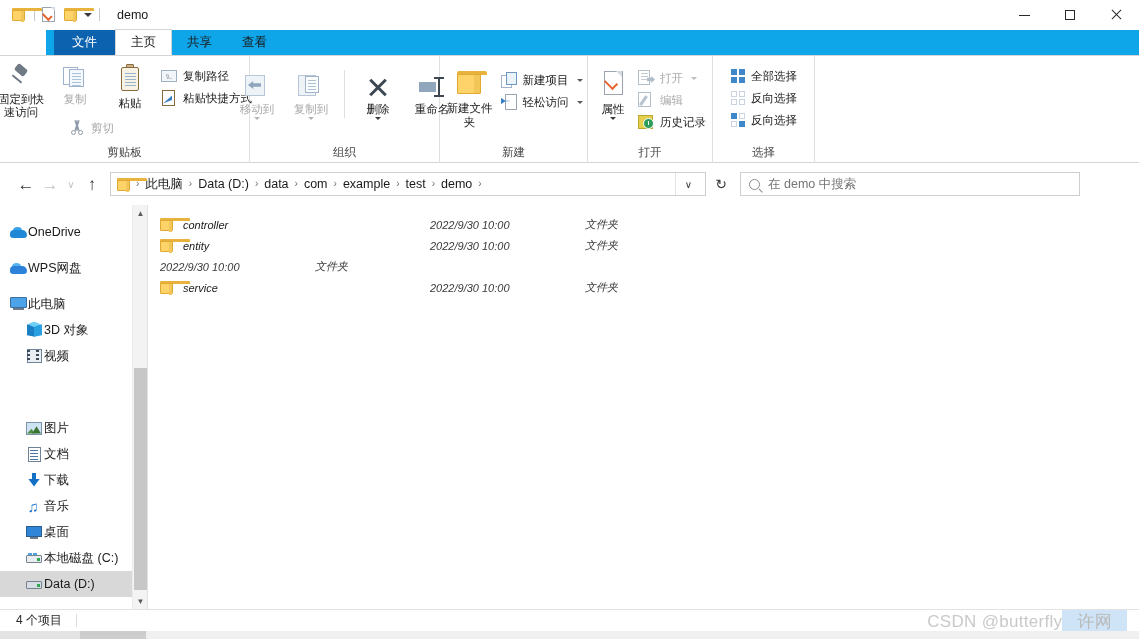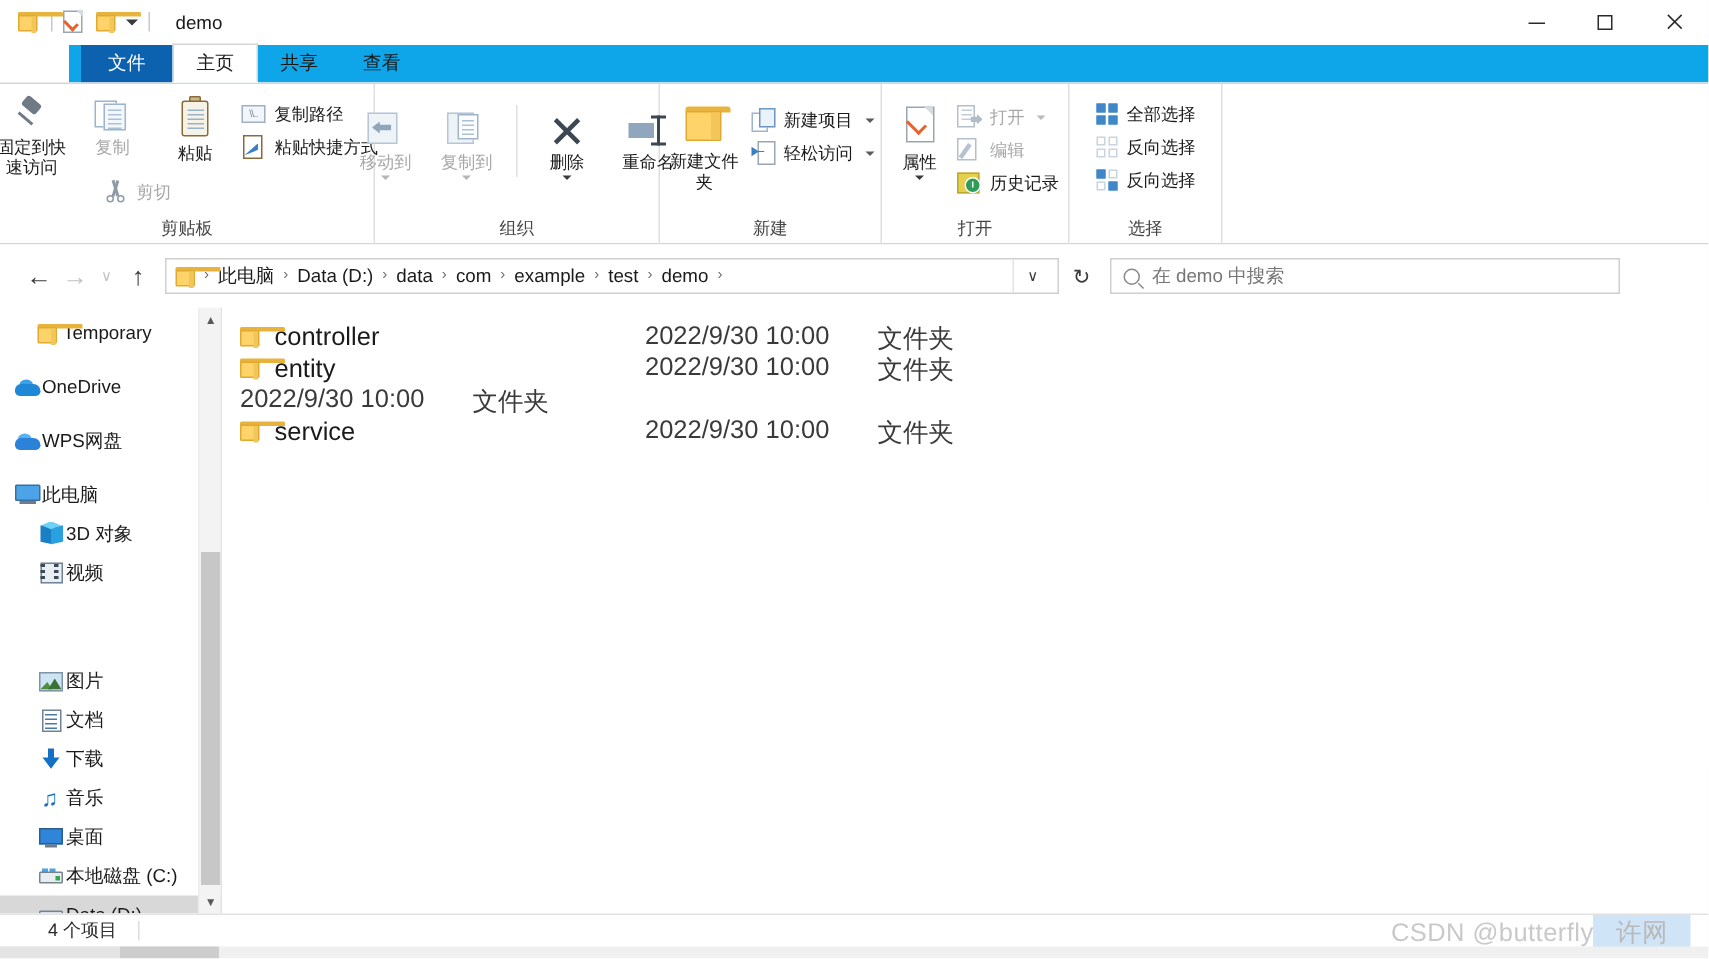--- a/index.html
+++ b/index.html
@@ -589,34 +589,34 @@
     font-size: 12.5px; color: #2a2a2a; padding-left: 12px;
     height: 27px; line-height: 27px; position: relative;
     border-right: 1px solid #e6e6e6; box-sizing: border-box;
   }
   .colh:last-child { border-right: none; }
   .sortcaret {
     position: absolute; left: 138px; top: 2px; width: 9px; height: 5px;
     color: #6a6a6a; font-size: 9px; line-height: 6px;
   }
   .frow {
-    display: flex; height: 21px; 
-    font-size: 17px; color: #1a1a1a; cursor: default;
+    display: flex; height: 21px; align-items: center;
+    font-size: 11px; color: #1a1a1a; cursor: default; font-style: italic;
   }
   .fc-name { display: flex; align-items: center; gap: 8px; padding-left: 12px; }
   .fc { padding-left: 12px; color: #3a3a3a; }
 
   
   .statusbar {
     position: absolute; left: 0; top: 609px; width: 1139px; height: 22px;
     border-top: 1px solid #e2e2e2; background: #ffffff;
     display: flex; align-items: center;
   }
   .status-text {
-    font-size: 12px; color: #2a2a2a; padding-left: 32px;
+    font-size: 12px; color: #2a2a2a; padding-left: 16px;
   }
   .status-sep {
     width: 1px; height: 13px; background: #dcdcdc; margin-left: 14px;
   }
   .watermark {
     position: absolute; right: 12px; top: 610px;
     font-size: 17px; color: #c9c9c9; letter-spacing: 0.3px;
     font-family: "Liberation Sans", sans-serif;
   }
   .wm-box {
@@ -931,29 +931,20 @@
     <div class="searchbox">
       <span class="search-ic"></span>
       <span class="search-ph">在 demo 中搜索</span>
     </div>
   </div>
 
   <div class="content">
 
     <div class="navpane">
       <div style="height:4px;"></div>
-      <div class="nav-item" style="padding-left:22px;">
-        <span class="ic-wrap">
-            <span class="ni-folder folder-ic">
-              <span class="tab"></span>
-              <span class="body"></span>
-            </span>
-          </span>
-        <span>Temporary</span>
-      </div>
       <div class="nav-gap"></div>
       <div class="nav-item" style="padding-left:8px;">
         <span class="ic-wrap">
             <span class="ni-onedrive">
               <span class="c2"></span>
               <span class="c1"></span>
             </span>
           </span>
         <span>OneDrive</span>
       </div>

